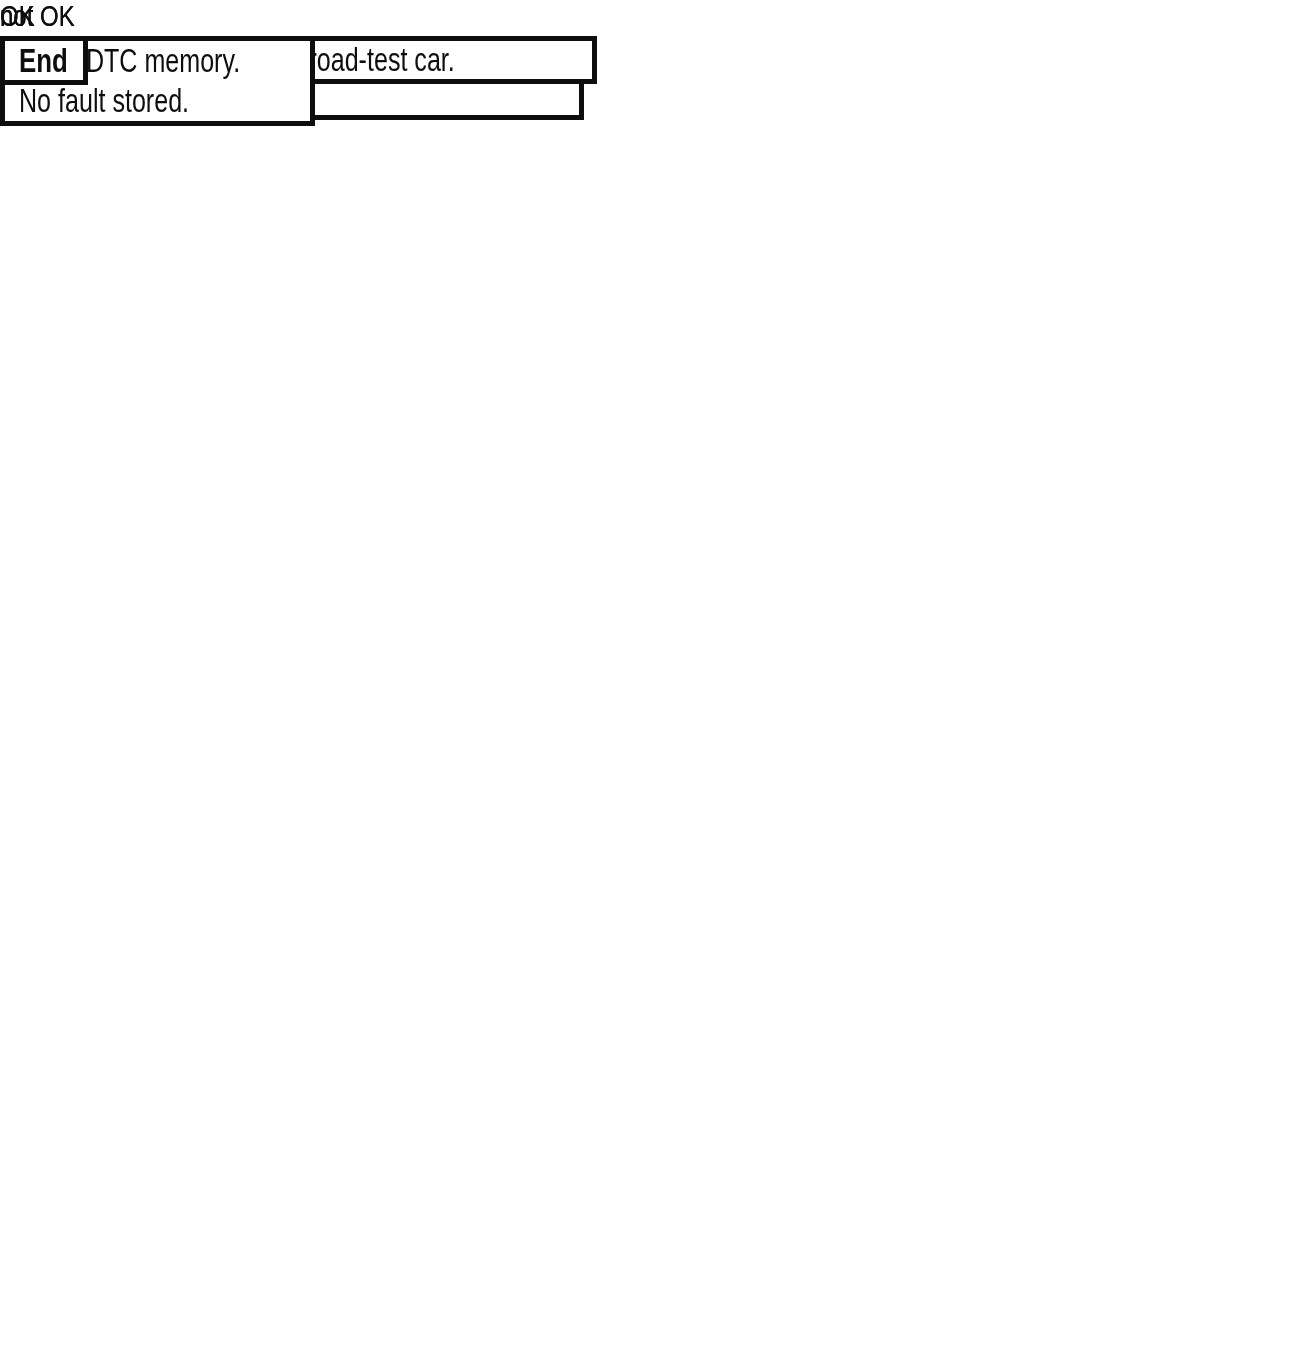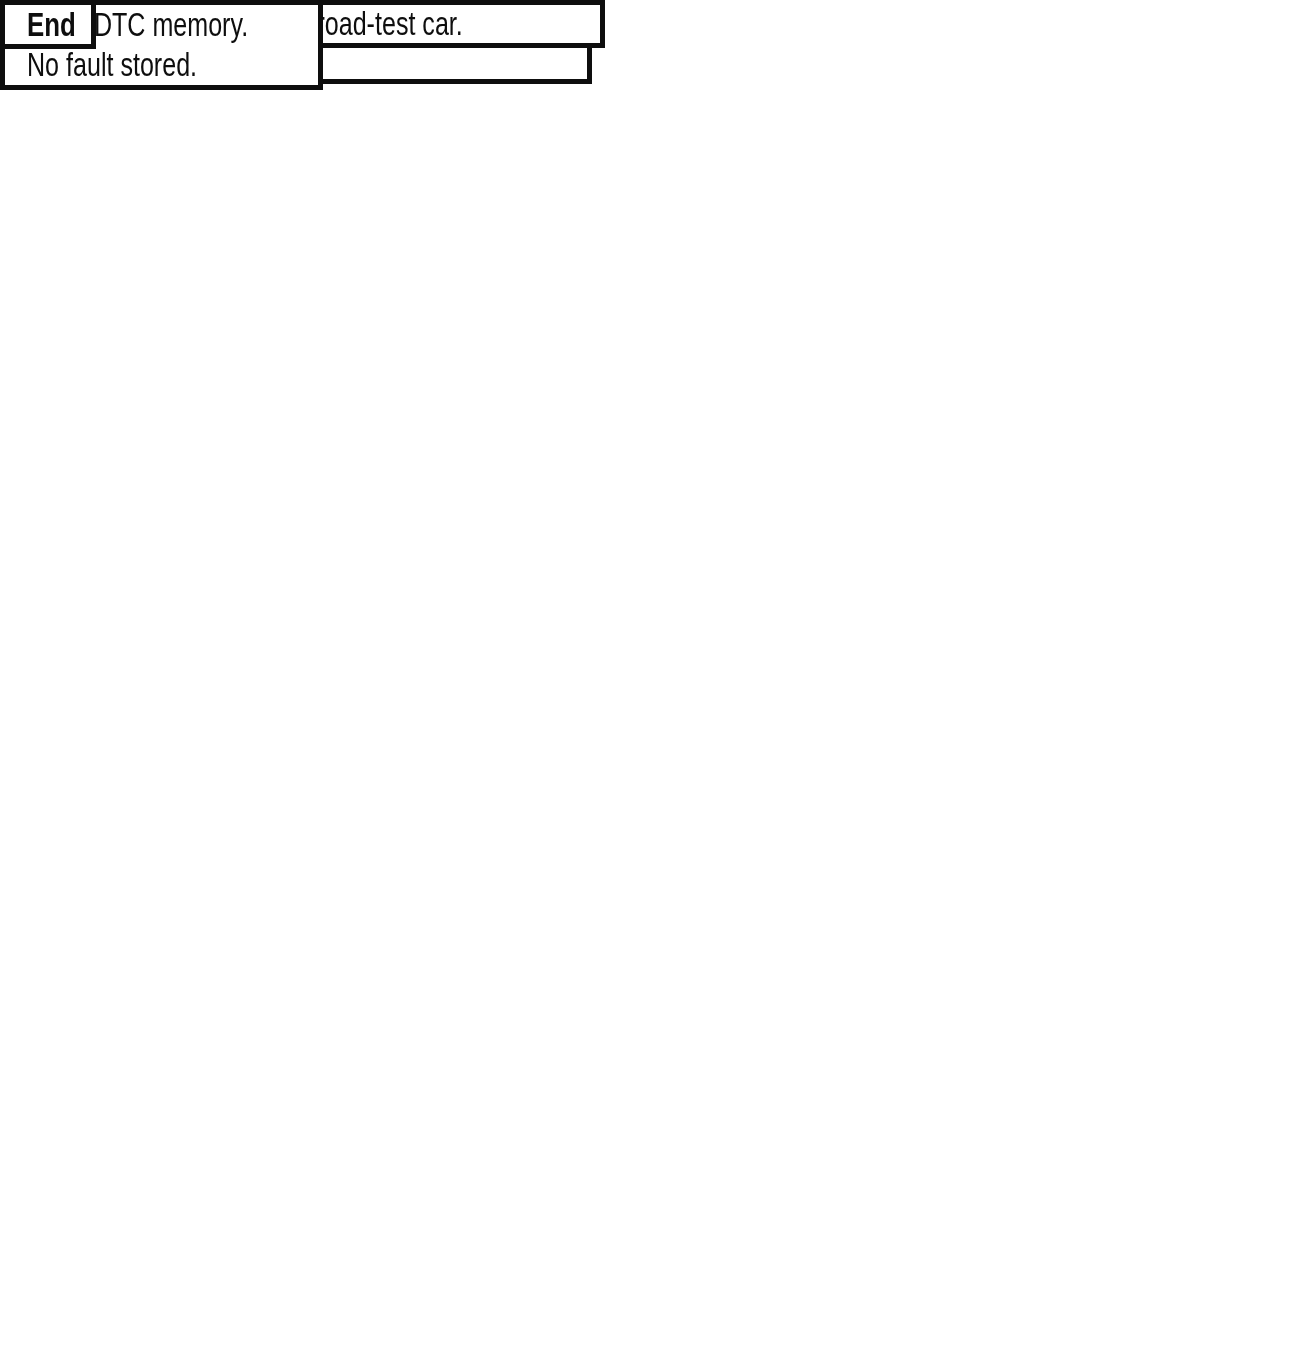--- a/index.html
+++ b/index.html
@@ -14,21 +14,21 @@
     overflow: hidden;
   }
   .box {
     position: absolute;
     box-sizing: border-box;
     border: 5px solid var(--ink);
     background: var(--paper);
     display: flex;
     align-items: center;
   }
-  .box.pl { padding-left: 22px; }
+  .box.pl { padding-left: 14px; margin-top: 36px; }
   
   .txt {
     font-size: 33px;
     white-space: nowrap;
     transform: scaleX(0.76);
     transform-origin: 0 50%;
   }
   .lines { display: flex; flex-direction: column; justify-content: center; }
   .ln37 { line-height: 37px; white-space: nowrap; }
   .ln40 { line-height: 40px; white-space: nowrap; }

